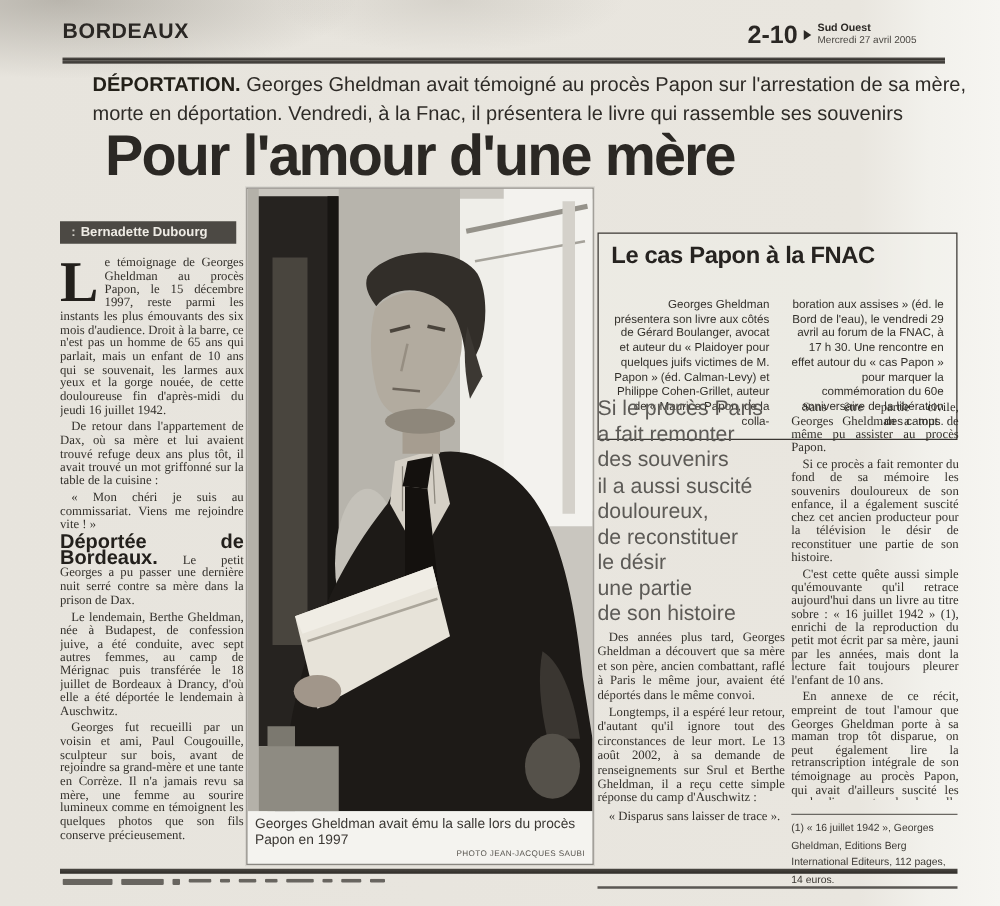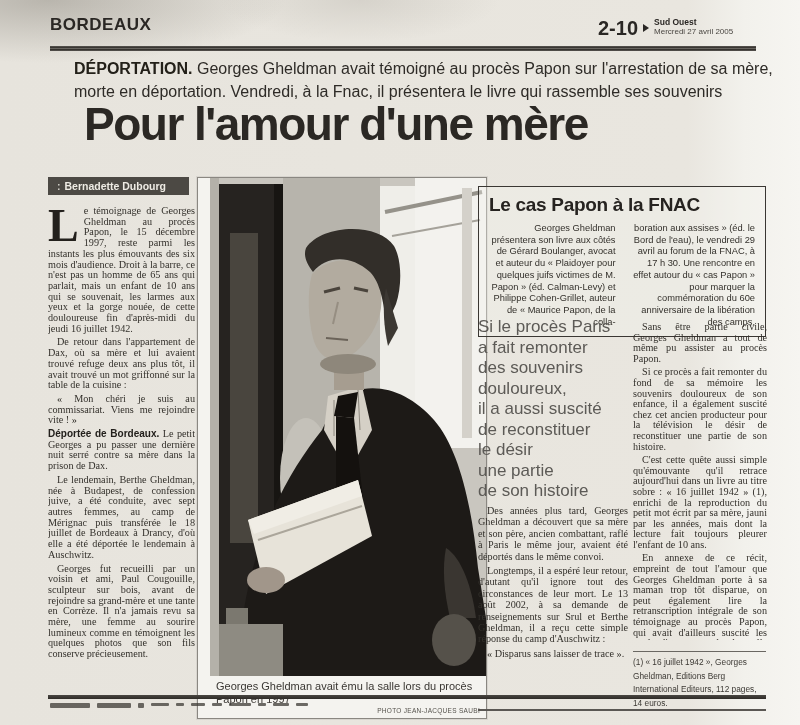--- a/index.html
+++ b/index.html
@@ -29,28 +29,28 @@
   .byline{background:#4c4944;color:#eeebe4;font-size:10.5px;font-weight:bold;padding:3px 8px 3px 9px;display:flex;align-items:center;gap:4px;}
   .byline .tick{color:#cfccc5;font-weight:bold;}
   
   .bodycol{font-family:"Liberation Serif",serif;text-align:justify;color:#33302b;}
   .colL{font-size:10.2px;line-height:10.7px;}
   .colM{font-size:10.2px;line-height:11.4px;}
   .colR{font-size:10.2px;line-height:10.6px;}
   .bodycol p{margin:0 0 3px 0;}
   .bodycol p.ind{text-indent:9px;}
   .dropcap{float:left;font-family:"Liberation Serif",serif;font-weight:bold;font-size:46px;line-height:38px;color:#23201c;margin:1px 5px 0 0;}
-  .subhead{font-family:"Liberation Sans",sans-serif;font-weight:bold;font-size:10px;color:#23201c;}
+  .subhead{font-family:"Liberation Sans",sans-serif;font-weight:bold;font-size:16px;color:#23201c;}
   
   .photobox{background:#f4f3ef;border:1px solid #8a8781;box-shadow:0 0 0 1px #d8d5cf;}
   .caption{font-size:11px;color:#3a3733;padding:4px 6px 0 6px;line-height:13px;}
   .credit{font-size:6.5px;color:#55524c;text-align:right;padding:1px 6px 4px 6px;letter-spacing:.3px;}
   
   .fnacbox{border:1.5px solid #3a3733;background:rgba(244,243,239,.35);padding:7px 10px 8px 10px;}
-  .fnac-title{font-size:19px;font-weight:bold;color:#262320;letter-spacing:-.3px;margin-bottom:7px;}
+  .fnac-title{font-size:19px;font-weight:bold;color:#262320;letter-spacing:-.3px;margin-bottom:22px;}
   .fnac-cols{display:flex;gap:13px;}
   .fnac-col{font-size:9.3px;line-height:11.7px;color:#33302b;width:50%;text-align:right;}
   
   .pullquote{font-size:17px;line-height:20.5px;color:#5c5a56;}
   
   .fnrule{height:1px;background:#6a6762;}
   .footnote{font-size:8.3px;line-height:13.5px;color:#3c3934;}
   
   .botthick{height:3.5px;background:linear-gradient(#4a4742,#2e2b27);}
   .botthin{height:1.5px;background:#5a5753;}
@@ -86,21 +86,21 @@
 
   <div class="abs bodycol colL" style="left:48px;top:206px;width:147px;height:482px;overflow:hidden;">
     <p><span class="dropcap">L</span><span>e témoignage de Georges Gheldman au procès Papon, le 15 décembre 1997, reste parmi les instants les plus émouvants des six mois d'audience. Droit à la barre, ce n'est pas un homme de 65 ans qui parlait, mais un enfant de 10 ans qui se souvenait, les larmes aux yeux et la gorge nouée, de cette douloureuse fin d'après-midi du jeudi 16 juillet 1942.</span></p>
     <p class="ind">De retour dans l'appartement de Dax, où sa mère et lui avaient trouvé refuge deux ans plus tôt, il avait trouvé un mot griffonné sur la table de la cuisine :</p>
     <p class="ind">« Mon chéri je suis au commissariat. Viens me rejoindre vite ! »</p>
     <p><span class="subhead">Déportée de Bordeaux.</span><span> Le petit Georges a pu passer une dernière nuit serré contre sa mère dans la prison de Dax.</span></p>
     <p class="ind">Le lendemain, Berthe Gheldman, née à Budapest, de confession juive, a été conduite, avec sept autres femmes, au camp de Mérignac puis transférée le 18 juillet de Bordeaux à Drancy, d'où elle a été déportée le lendemain à Auschwitz.</p>
     <p class="ind">Georges fut recueilli par un voisin et ami, Paul Cougouille, sculpteur sur bois, avant de rejoindre sa grand-mère et une tante en Corrèze. Il n'a jamais revu sa mère, une femme au sourire lumineux comme en témoignent les quelques photos que son fils conserve précieusement.</p>
   </div>
 
-  <div class="abs photobox" style="left:197px;top:177px;width:276px;padding-left:12px;">
+  <div class="abs photobox" style="left:197px;top:150px;width:276px;">
     <svg width="276" height="498" viewBox="0 0 276 498" style="display:block;">
       <rect x="0" y="0" width="276" height="498" fill="#c9c6bf"></rect>
 
       <rect x="170" y="8" width="106" height="250" fill="#efeee9"></rect>
       <rect x="205" y="0" width="71" height="270" fill="#f3f2ee"></rect>
       <line x1="175" y1="34" x2="272" y2="14" stroke="#95928a" stroke-width="4"></line>
       <line x1="182" y1="58" x2="270" y2="42" stroke="#a5a29a" stroke-width="2"></line>
       <rect x="252" y="10" width="10" height="250" fill="#d4d1ca"></rect>
 
       <rect x="0" y="0" width="9" height="498" fill="#b4b1a9"></rect>
@@ -157,22 +157,22 @@
     <div class="fnac-cols">
       <div class="fnac-col">Georges Gheldman présentera son livre aux côtés de Gérard Boulanger, avocat et auteur du « Plaidoyer pour quelques juifs victimes de M. Papon » (éd. Calman-Levy) et Philippe Cohen-Grillet, auteur de « Maurice Papon, de la colla-</div>
       <div class="fnac-col">boration aux assises » (éd. le Bord de l'eau), le vendredi 29 avril au forum de la FNAC, à 17 h 30. Une rencontre en effet autour du « cas Papon » pour marquer la commémoration du 60e anniversaire de la libération des camps.</div>
     </div>
   </div>
 
   <div class="abs pullquote" style="left:478px;top:317px;width:158px;">
     <div>Si le procès Paris</div>
     <div>a fait remonter</div>
     <div>des souvenirs</div>
+    <div>il a aussi suscité</div>
     <div>douloureux,</div>
-    <div>il a aussi suscité</div>
     <div>de reconstituer</div>
     <div>le désir</div>
     <div>une partie</div>
     <div>de son histoire</div>
   </div>
 
   <div class="abs bodycol colM" style="left:478px;top:505px;width:150px;height:188px;overflow:hidden;">
     <p class="ind">Des années plus tard, Georges Gheldman a découvert que sa mère et son père, ancien combattant, raflé à Paris le même jour, avaient été déportés dans le même convoi.</p>
     <p class="ind">Longtemps, il a espéré leur retour, d'autant qu'il ignore tout des circonstances de leur mort. Le 13 août 2002, à sa demande de renseignements sur Srul et Berthe Gheldman, il a reçu cette simple réponse du camp d'Auschwitz :</p>
     <p class="ind">« Disparus sans laisser de trace ».</p>

